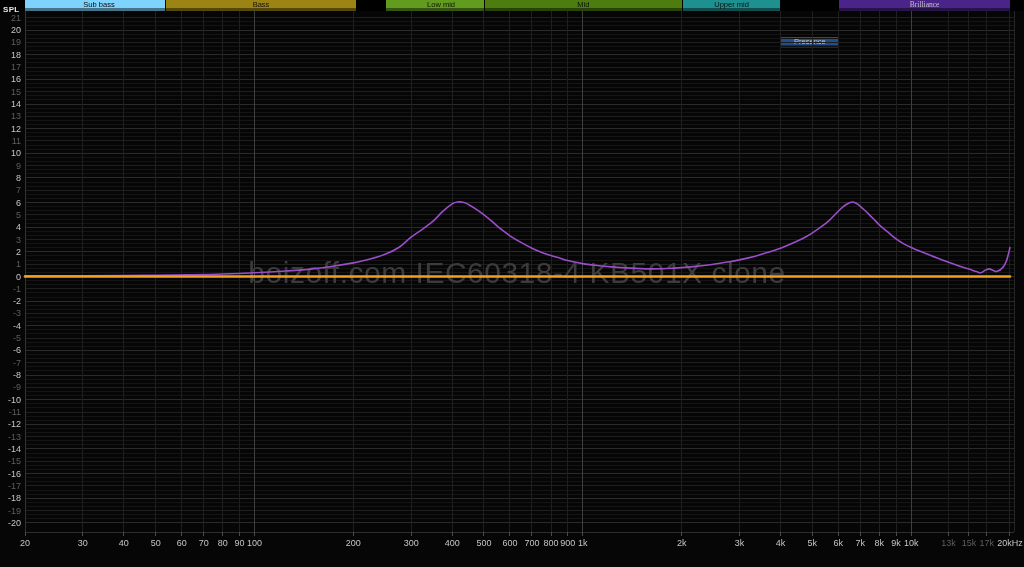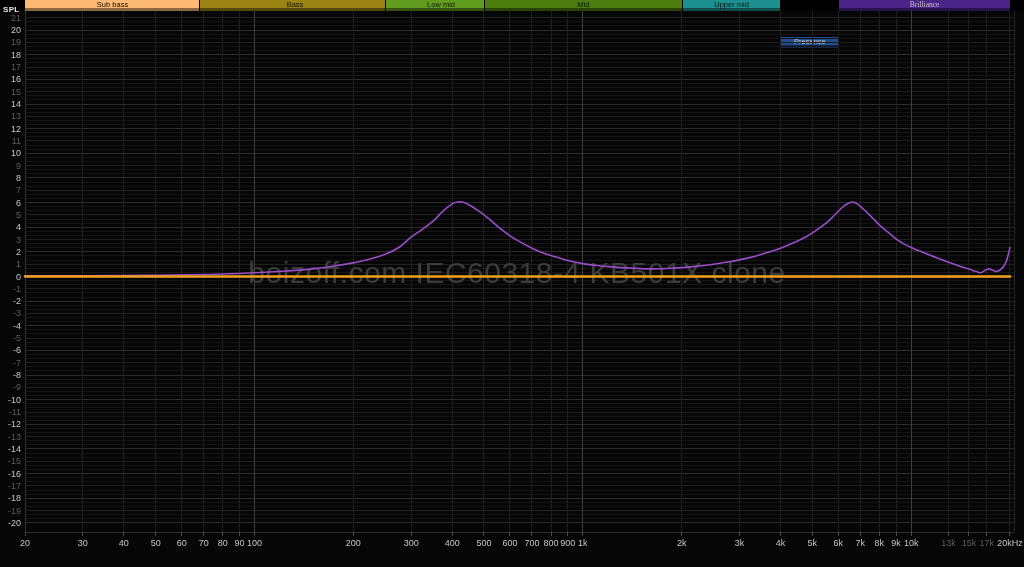--- a/index.html
+++ b/index.html
@@ -40,22 +40,22 @@
     display:inline-block;border:1px solid;border-radius:3px;
     font-size:7px;line-height:8px;padding:0 2px;font-weight:bold;
   }
 </style>
 </head>
 <body>
 
 <div id="app">
 
   <div id="bandbar">
-      <div class="band" style="left: 25px; width: 175px; background: #fdba74; color: rgb(20, 8, 8); border-left: none;">Sub bass</div>
-      <div class="band" style="left: 199px; width: 191px; background: rgb(156, 132, 20); color: rgb(20, 16, 5);">Bass</div>
+      <div class="band" style="left: 25px; width: 148px; background: #7dd3fc; color: rgb(20, 8, 8); border-left: none;">Sub bass</div>
+      <div class="band" style="left: 165px; width: 191px; background: rgb(156, 132, 20); color: rgb(20, 16, 5);">Bass</div>
       <div class="band" style="left: 385.148px; width: 98.8372px; background: rgb(98, 156, 31); color: rgb(14, 20, 5); padding-left: 12px;">Low mid</div>
       <div class="band" style="left: 483.986px; width: 197.674px; background: #4d7c0f; color: rgb(7, 20, 8);">Mid</div>
       <div class="band" style="left: 681.66px; width: 98.8372px; background: rgb(31, 144, 144); color: rgb(6, 19, 19);">Upper mid</div>
       <div class="band" style="left: 780.497px; width: 57.816px; background: rgb(32, 77, 143); color: rgb(195, 195, 195); margin-top: 37px;">Presence</div>
       <div class="band" style="left: 838.313px; width: 171.677px; background: rgb(74, 36, 136); color: rgb(195, 195, 195); font-family: Liberation Serif, serif;">Brilliance</div>
     </div>
 
   <div id="spl-label">SPL</div>
 
   <svg id="chart-svg" width="1024" height="567">

